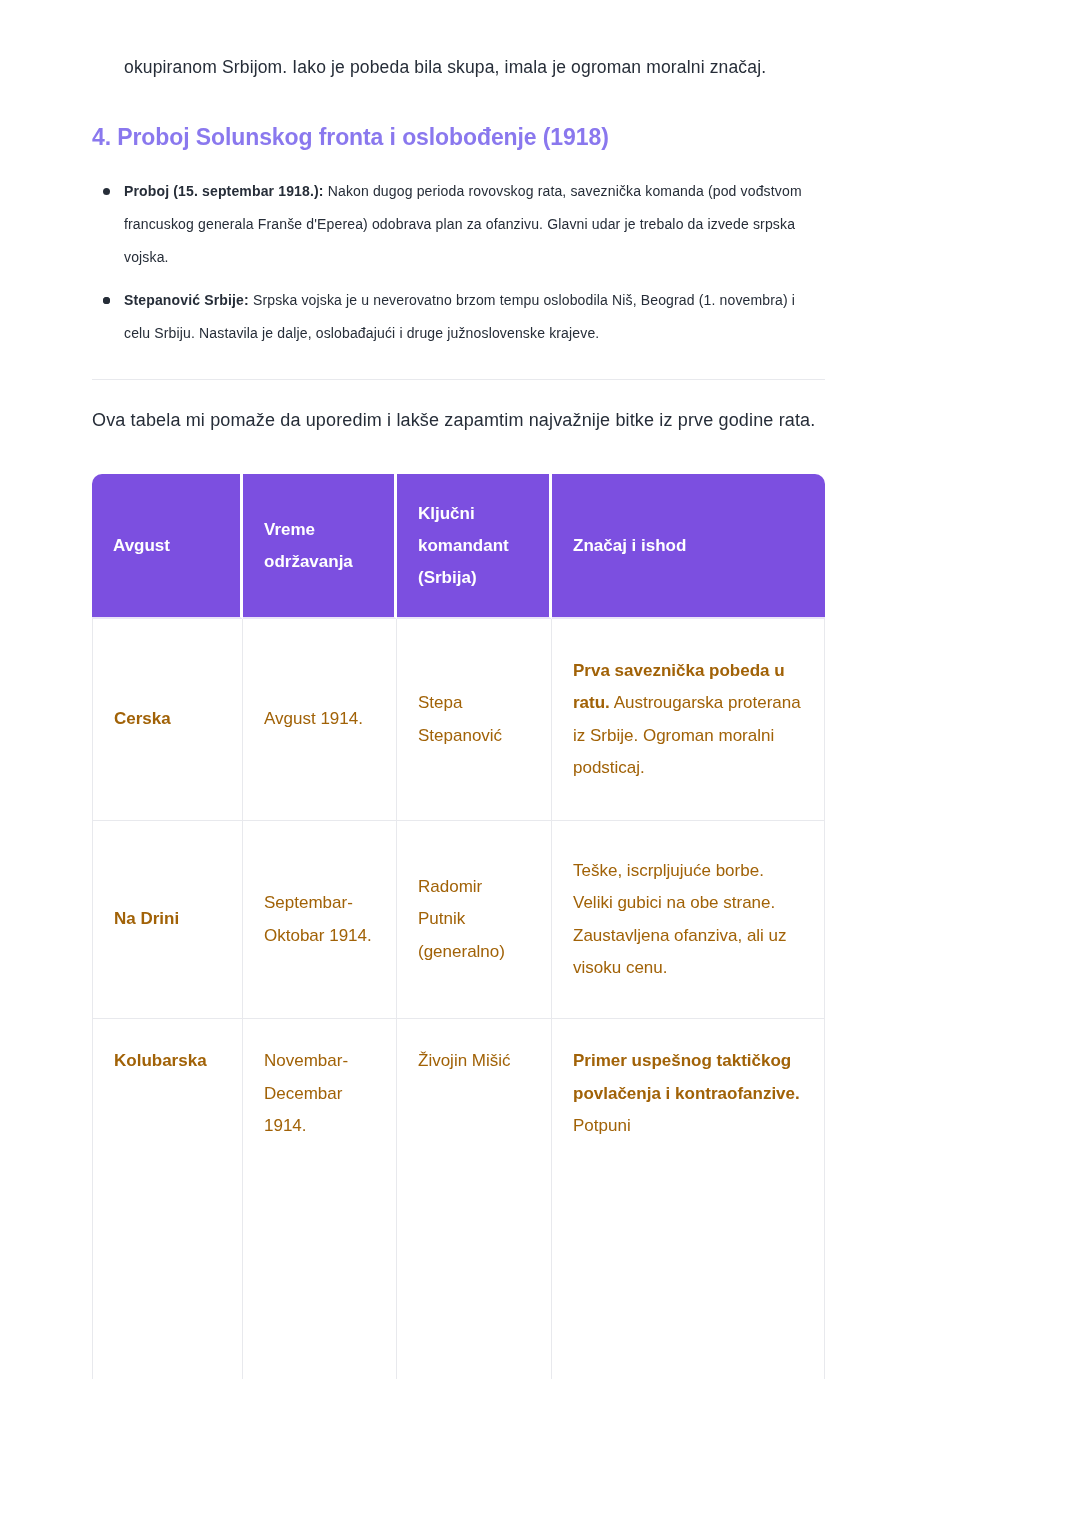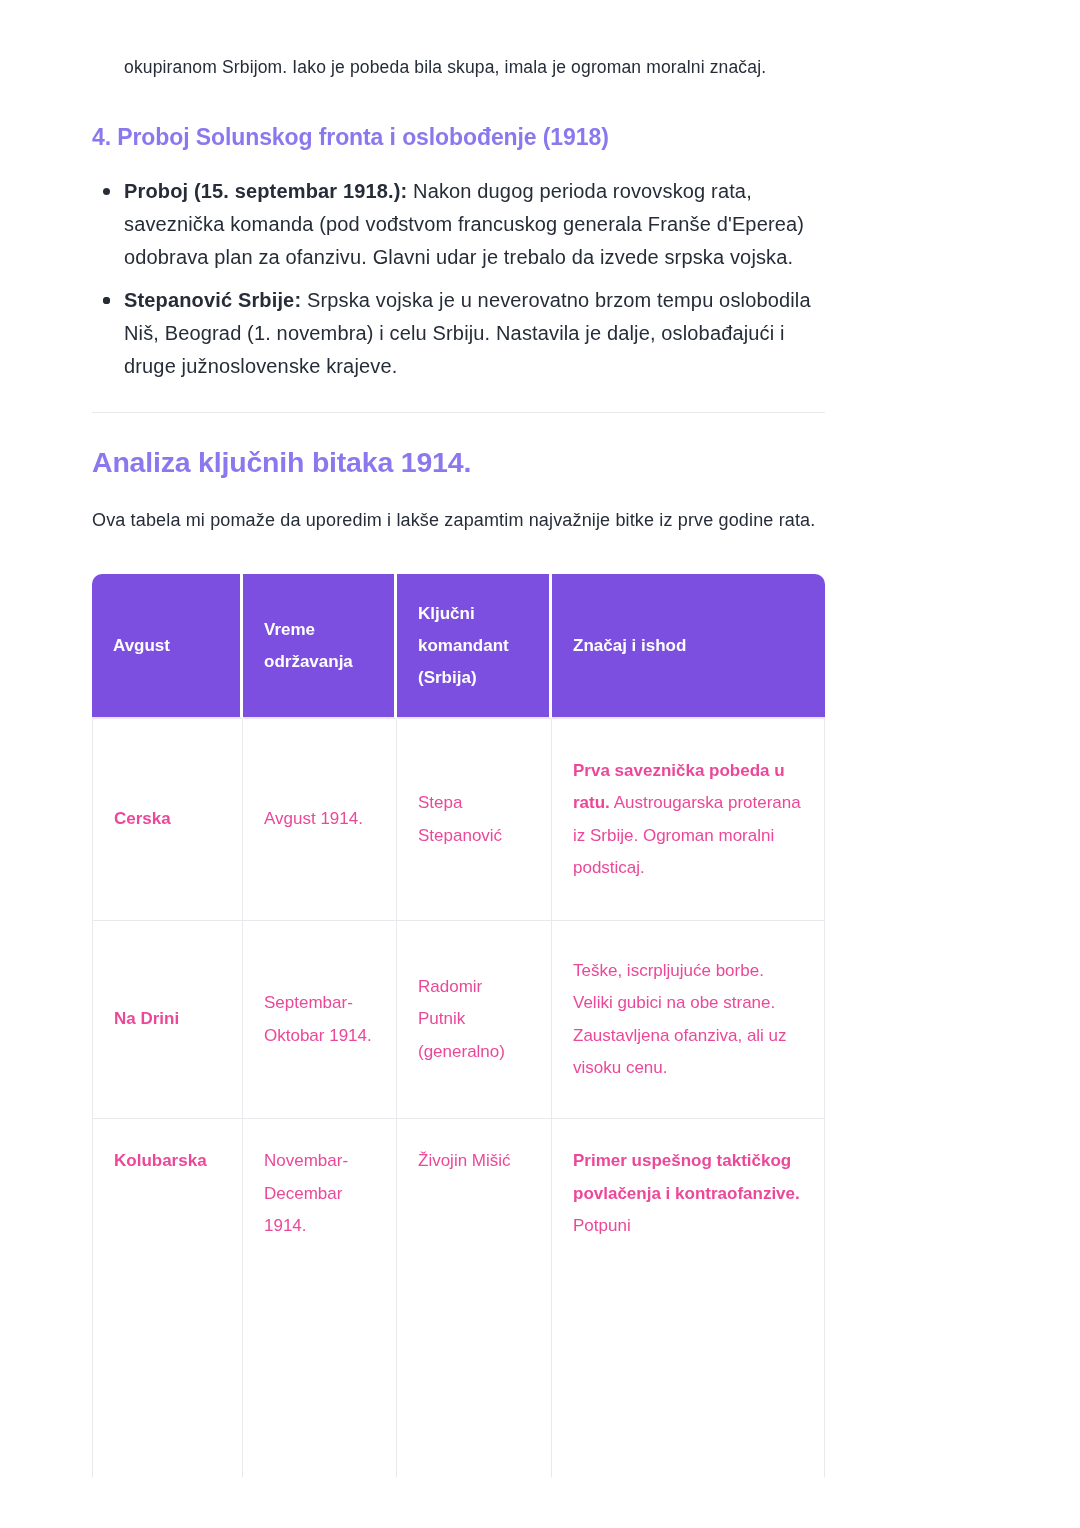--- a/index.html
+++ b/index.html
@@ -41,21 +41,21 @@
     margin-top:38px;
     font-size:23px; line-height:30px; font-weight:700;
     color:var(--heading_purple, #8a78ee);
     letter-spacing:-0.1px;
   }
   ul.bullets { list-style:none; margin-top:23px; }
   ul.bullets li {
     position:relative;
     padding-left:32px;
     margin-bottom:10px;
-    font-size:20px; line-height:33px; letter-spacing:0.15px;
+    font-size:14px; line-height:33px; letter-spacing:0.15px;
   }
   ul.bullets li .dot {
     position:absolute; left:11px; top:13px;
     width:7px; height:7px; border-radius:50%;
     background:#262d38;
   }
   .divider {
     border:none;
     border-top:1px solid var(--border_gray, #e8e9ed);
     margin-top:29px;
@@ -89,21 +89,21 @@
     border-bottom:2px solid #eae5f7;
     line-height:32px;
   }
   table.battles th:first-child { border-top-left-radius:10px; }
   table.battles th:last-child  { border-top-right-radius:10px; border-right:none; }
   table.battles td {
     border-bottom:1px solid var(--border_gray, #e8e9ed);
     border-right:1px solid var(--border_gray, #e8e9ed);
     padding:18px 21px;
     vertical-align:middle;
-    color:#ec4899;
+    color:#a16207;
   }
   table.battles td:first-child { border-left:1px solid var(--border_gray, #e8e9ed); font-weight:700; }
   table.battles tr.row-1 td { height:202px; }
   table.battles tr.row-2 td { height:198px; }
   table.battles tr.row-3 td {
     height:360px;
     vertical-align:top;
     padding-top:26px;
     border-bottom:none;
   }
@@ -139,21 +139,20 @@
         <b></b><span></span>
       </li>
       <li>
         <span class="dot"></span>
         <span></span><b>Stepanović Srbije:</b><span> Srpska vojska je u neverovatno brzom tempu oslobodila Niš, Beograd (1. novembra) i celu Srbiju. Nastavila je dalje, oslobađajući i druge južnoslovenske krajeve.</span>
       </li>
     </ul>
 
     <hr class="divider">
 
-    <h1 class="analysis-title">Analiza ključnih bitaka 1914.</h1>
 
     <p class="analysis-intro">Ova tabela mi pomaže da uporedim i lakše zapamtim najvažnije bitke iz prve godine rata.</p>
 
     <table class="battles">
       <colgroup>
         <col style="width:151px">
           <col style="width:154px">
           <col style="width:155px">
           <col style="width:273px">
       </colgroup>

